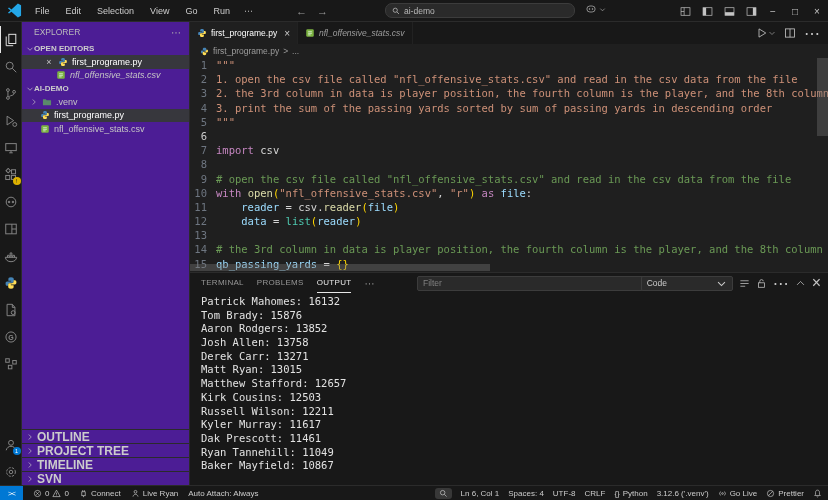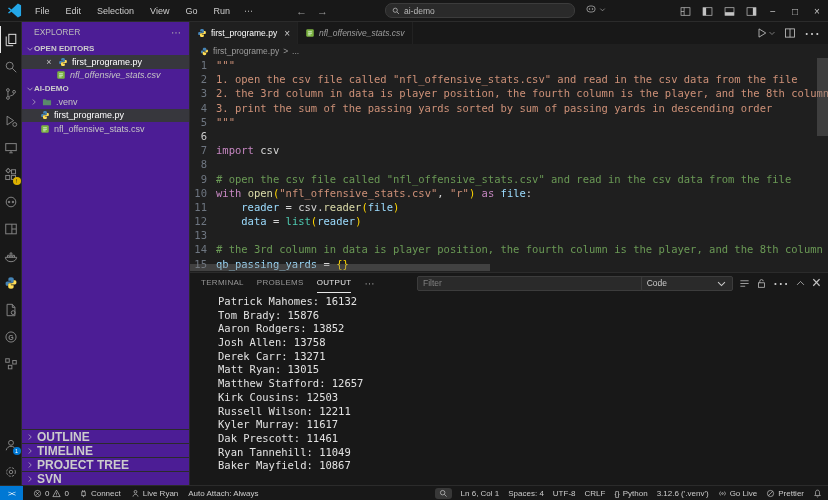--- a/index.html
+++ b/index.html
@@ -88,21 +88,21 @@
     font-family:"Liberation Sans", sans-serif; }
   .p-filter::placeholder { color:#818181; }
   .p-right { position:absolute; right:7px; top:0; height:20px; display:flex; align-items:center; gap:6px; }
   .p-select { width:92px; height:15px; background:#2a2a2a; border:1px solid #3c3c3c; border-radius:2px;
     font-size:8.5px; color:#cccccc; display:flex; align-items:center; padding:0 5px; }
   .p-select .sel-chev { margin-left:auto; }
   .p-right .pic { color:#c5c5c5; display:flex; align-items:center; }
   .p-right svg { width:11px; height:11px; stroke:#c5c5c5; fill:none; stroke-width:1.1; }
   .output { padding:2px 0 0 11px; font-family:"DejaVu Sans Mono", monospace; font-size:10.5px;
     color:#e2e2e2; }
-  .output div { height:13.7px; line-height:13.7px; white-space:pre;margin-left:17px; }
+  .output div { height:13.7px; line-height:13.7px; white-space:pre; }
 
   
   .statusbar { position:absolute; left:0; top:485px; width:828px; height:15px; background:#181818;
     border-top:1px solid #2b2b2b; display:flex; align-items:center; font-size:8px; color:#cccccc; }
   .sb-remote { width:23px; height:100%; background:#0078d4; color:#ffffff; display:flex;
     align-items:center; justify-content:center; font-size:7.5px; letter-spacing:-1px; flex:none; }
   .st-item { display:flex; align-items:center; gap:3px; margin-left:10px; white-space:nowrap; }
   .st-right { margin-left:auto; display:flex; align-items:center; }
   .st-right .st-item { margin-left:9px; }
   .st-item svg { width:9px; height:9px; stroke:#cccccc; fill:none; stroke-width:1.2; }
@@ -346,27 +346,27 @@
         <div class="bsec">
           <svg class="chev" viewBox="0 0 16 16">
             <path d="M5.5 3 L10.5 8 5.5 13"></path>
           </svg>
           <span>OUTLINE</span>
         </div>
         <div class="bsec">
           <svg class="chev" viewBox="0 0 16 16">
             <path d="M5.5 3 L10.5 8 5.5 13"></path>
           </svg>
-          <span>TIMELINE</span>
+          <span>PROJECT TREE</span>
         </div>
         <div class="bsec">
           <svg class="chev" viewBox="0 0 16 16">
             <path d="M5.5 3 L10.5 8 5.5 13"></path>
           </svg>
-          <span>PROJECT TREE</span>
+          <span>TIMELINE</span>
         </div>
         <div class="bsec">
           <svg class="chev" viewBox="0 0 16 16">
             <path d="M5.5 3 L10.5 8 5.5 13"></path>
           </svg>
           <span>SVN</span>
         </div>
       </div>
   </div>
 

